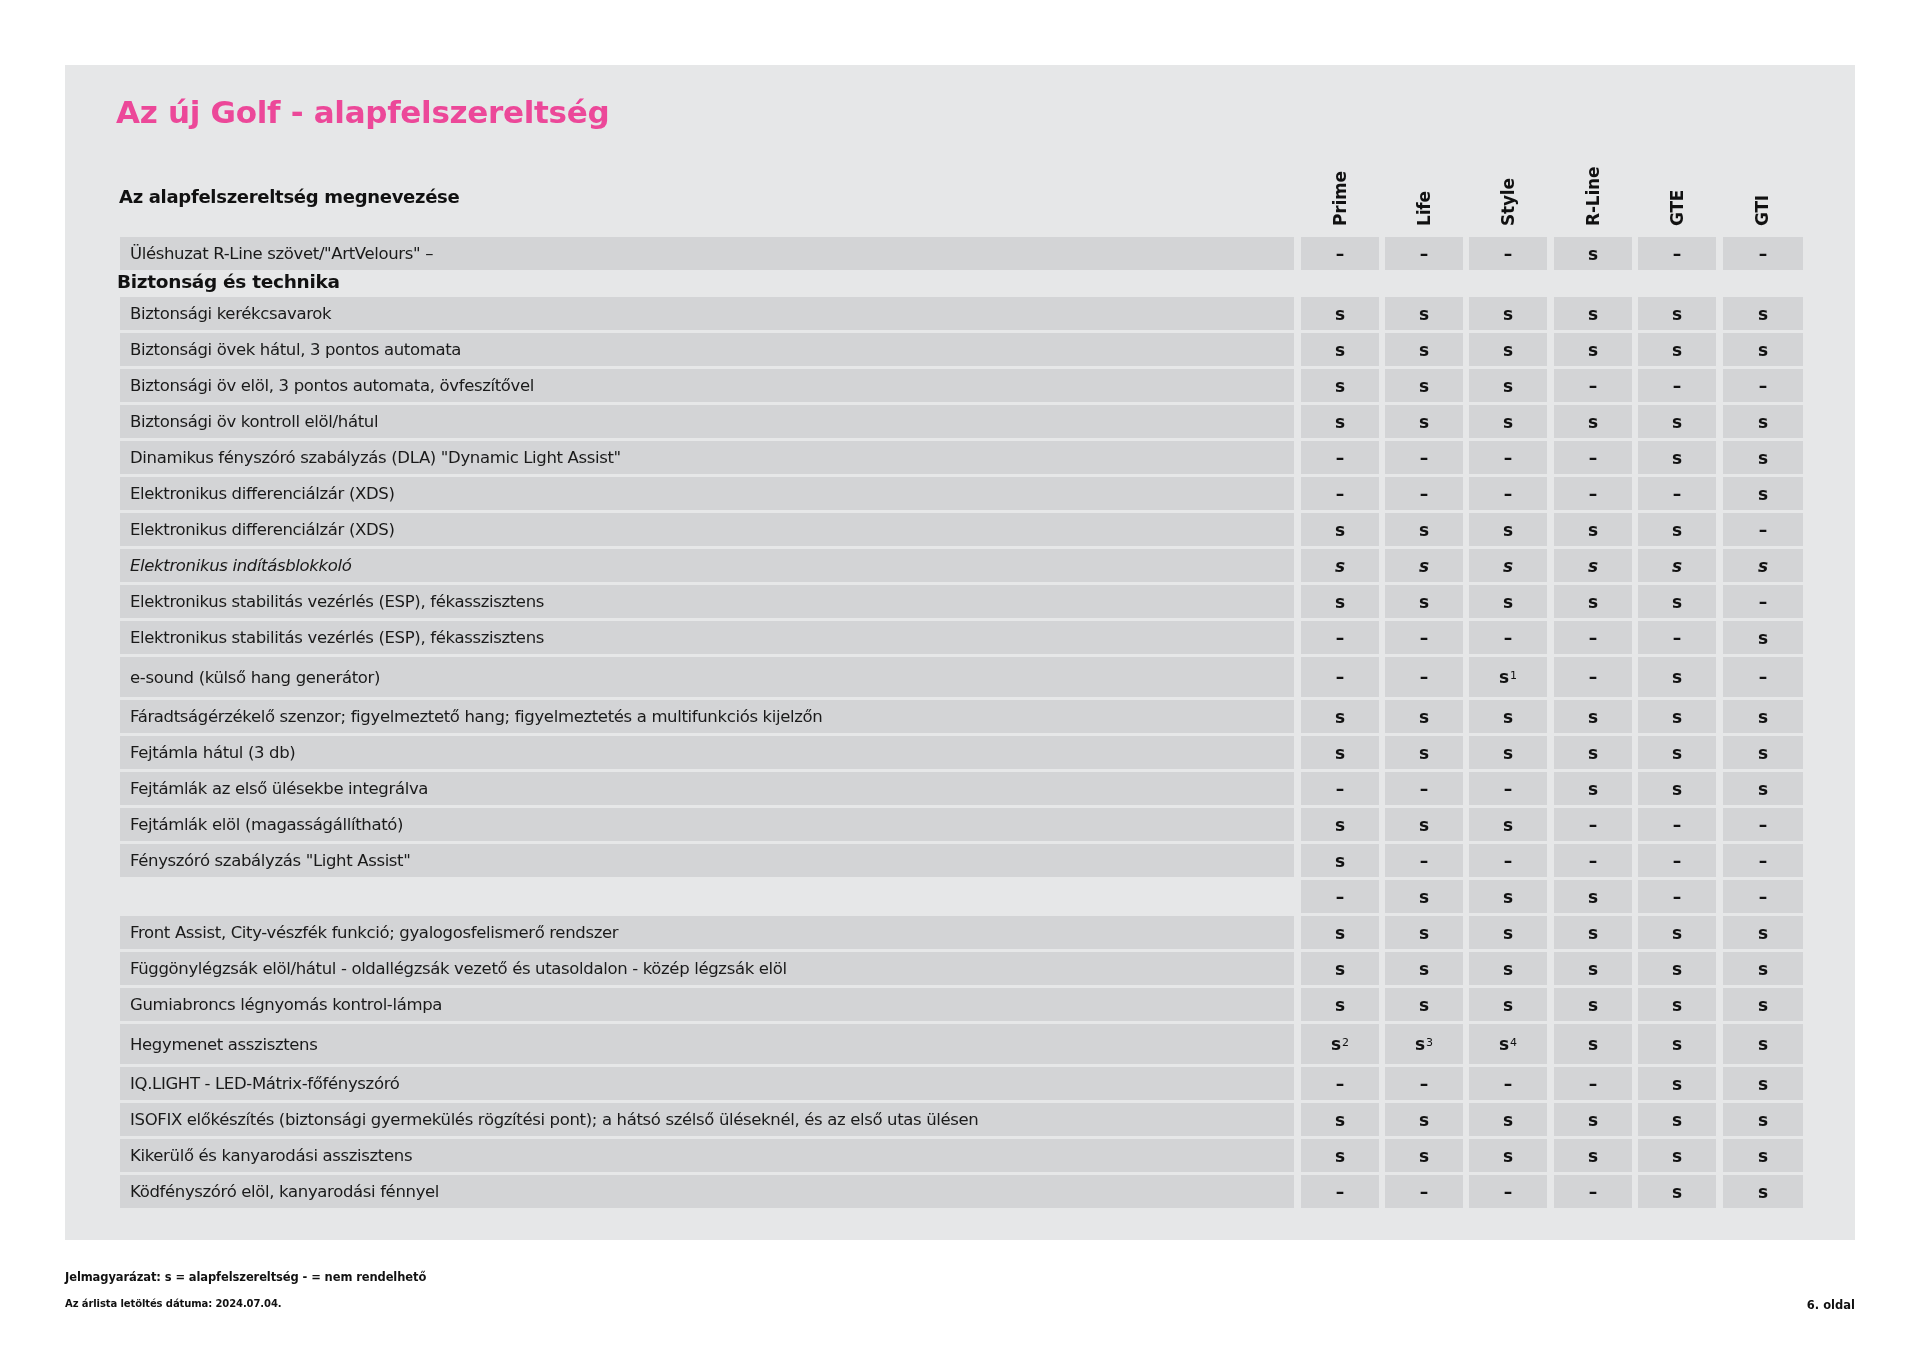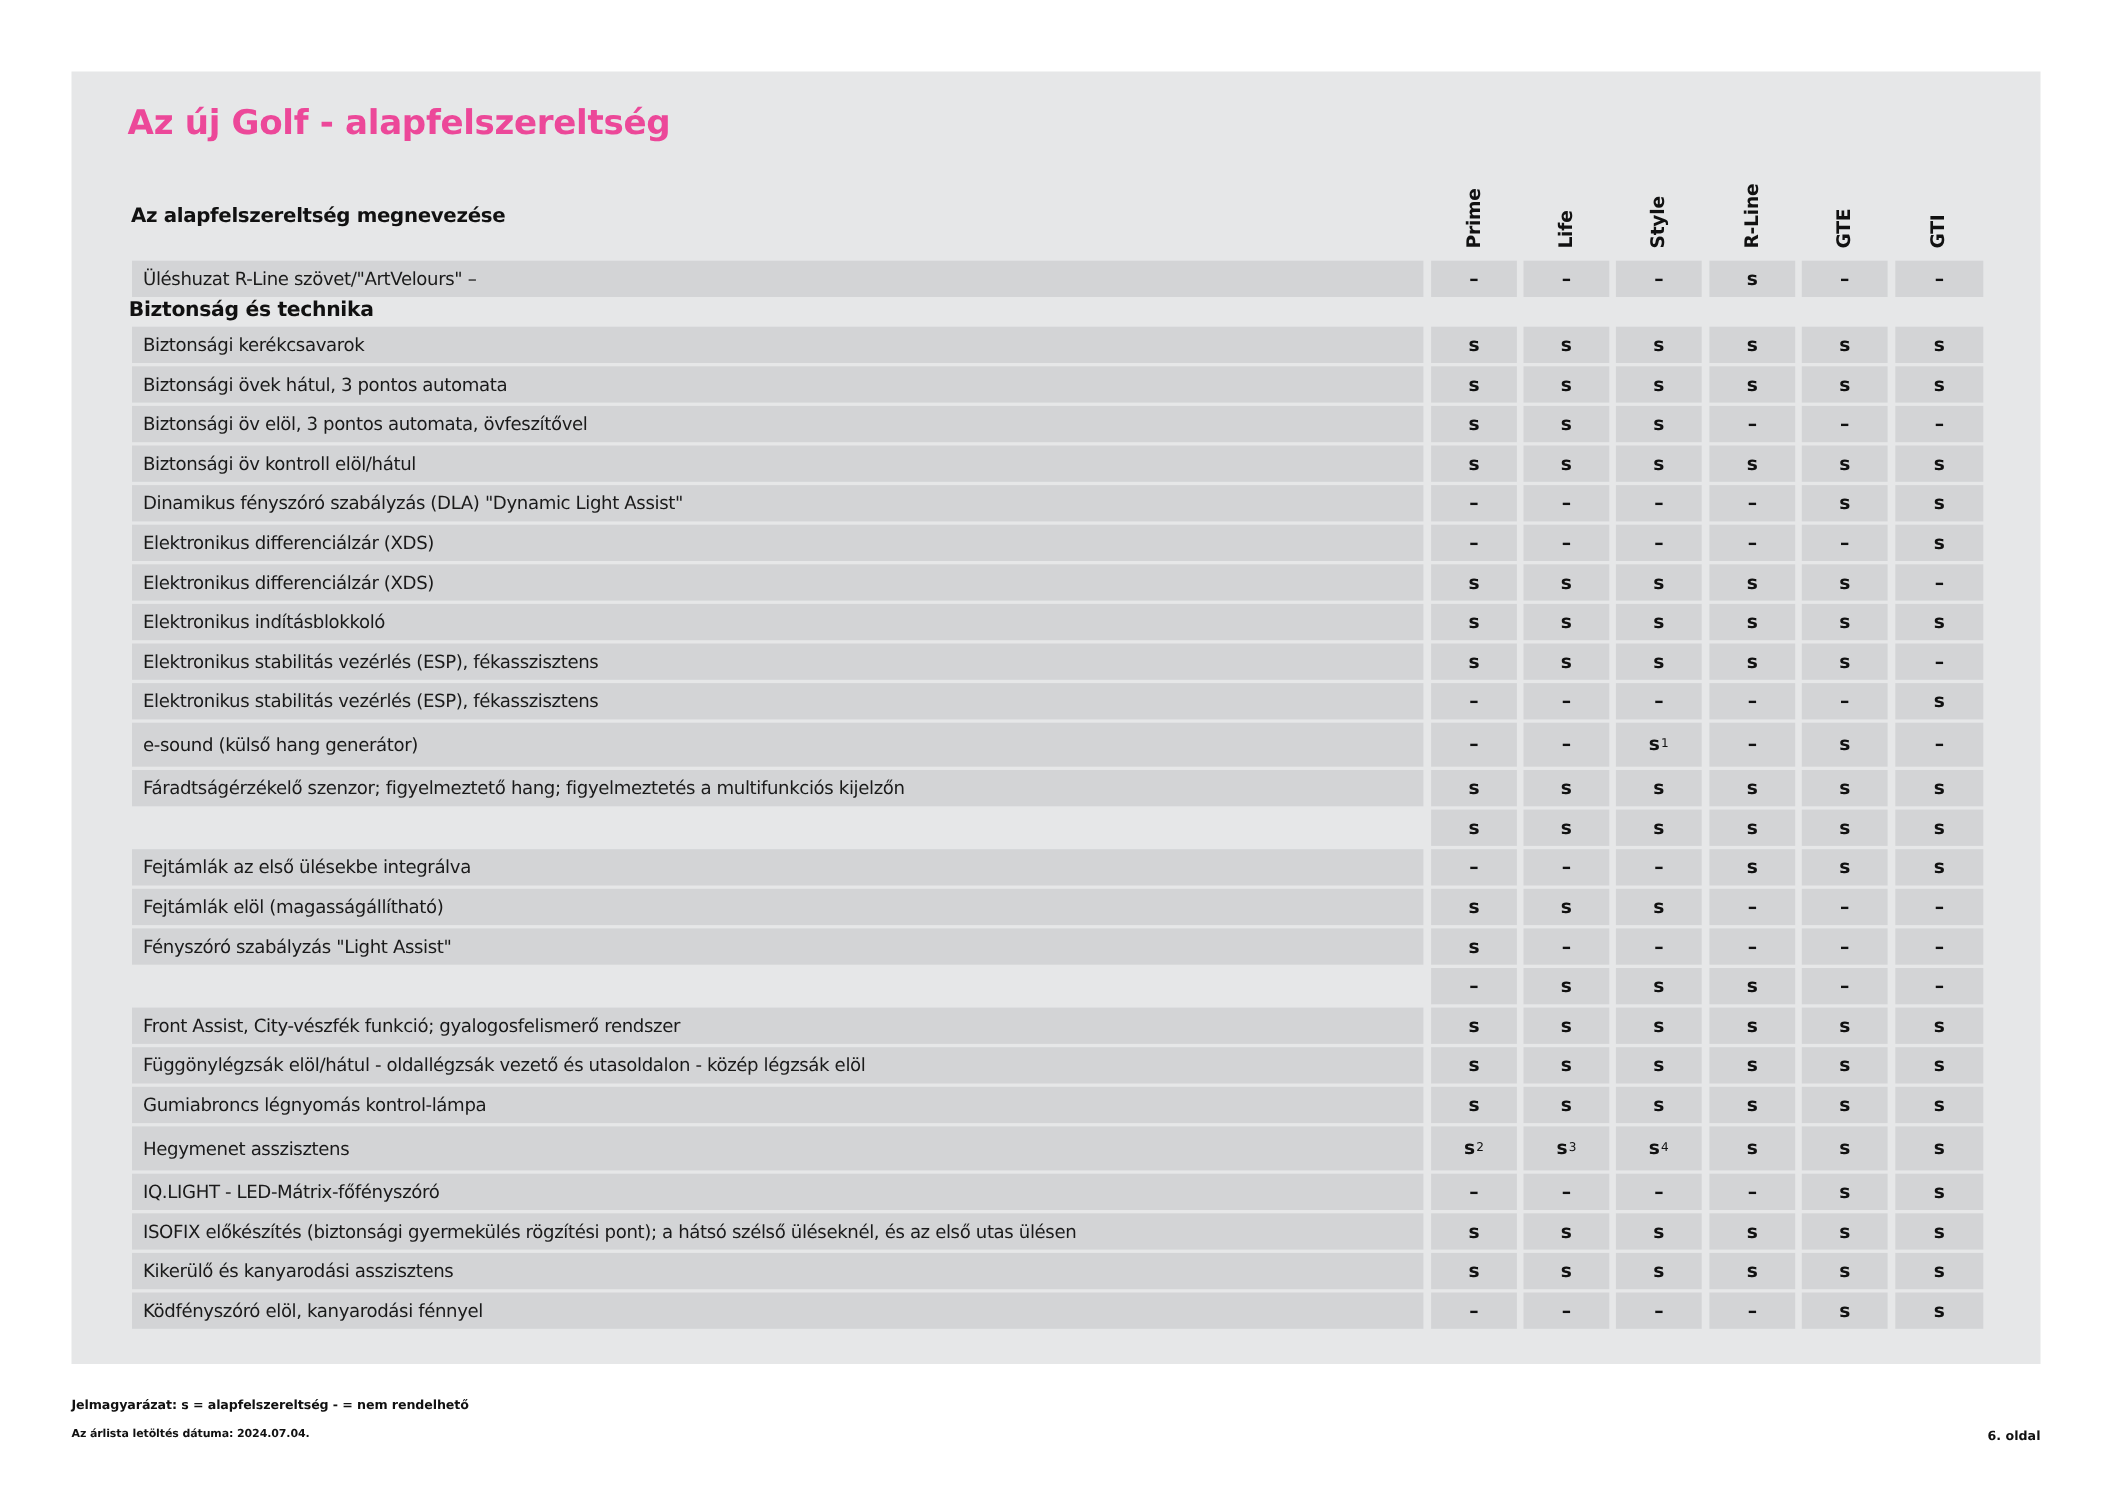--- a/index.html
+++ b/index.html
@@ -250,21 +250,21 @@
       <div class="cell" style="left: 1434px;">
         <span>s</span>
       </div>
       <div class="cell" style="left: 1518px;">
         <span>s</span>
       </div>
       <div class="cell" style="left: 1603px; width: 80px;">
         <span>–</span>
       </div>
     </div>
-    <div class="row" style="top: 549px; height: 33px; width: 1472px;">
+    <div class="row" style="top: 549px; height: 33px; width: 1472px; font-style: italic;">
       <div class="label">Elektronikus indításblokkoló</div>
       <div class="cell" style="left: 1181px;">
         <span>s</span>
       </div>
       <div class="cell" style="left: 1265px;">
         <span>s</span>
       </div>
       <div class="cell" style="left: 1349px;">
         <span>s</span>
       </div>
@@ -357,20 +357,21 @@
         <span>s</span>
       </div>
       <div class="cell" style="left: 1518px;">
         <span>s</span>
       </div>
       <div class="cell" style="left: 1603px; width: 80px;">
         <span>s</span>
       </div>
     </div>
     <div class="row" style="top: 736px; height: 33px; width: 1683px;">
+      <div class="label">Fejtámla hátul (3 db)</div>
       <div class="cell" style="left: 1181px;">
         <span>s</span>
       </div>
       <div class="cell" style="left: 1265px;">
         <span>s</span>
       </div>
       <div class="cell" style="left: 1349px;">
         <span>s</span>
       </div>
       <div class="cell" style="left: 1434px;">

